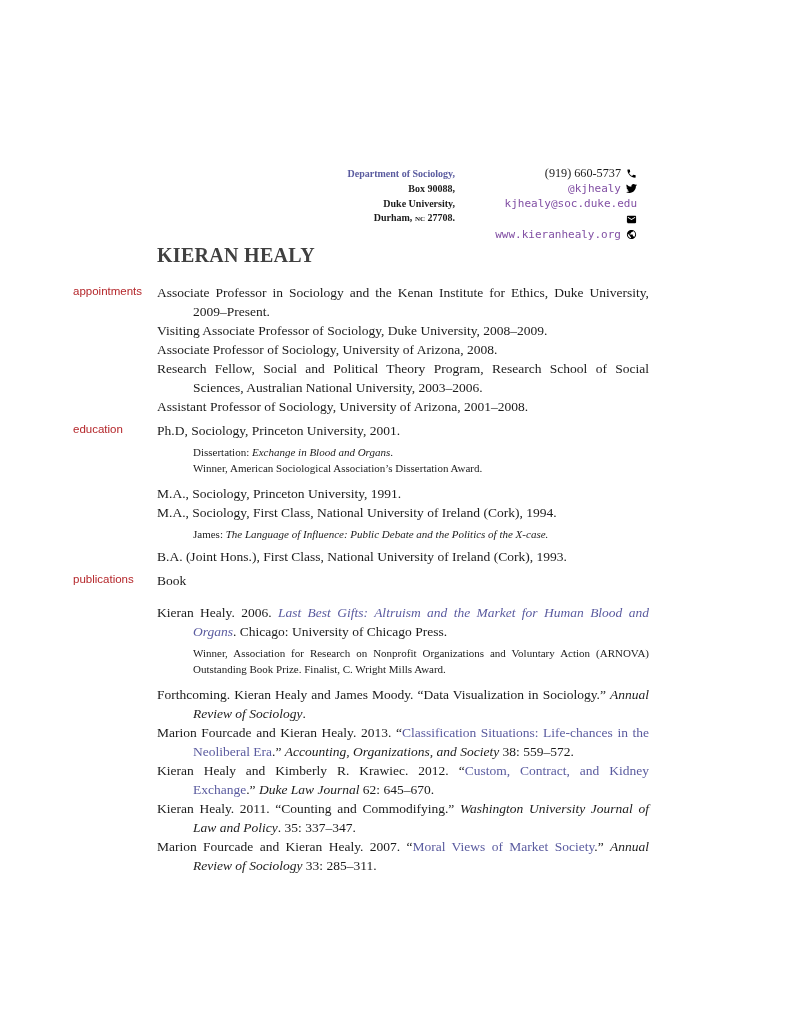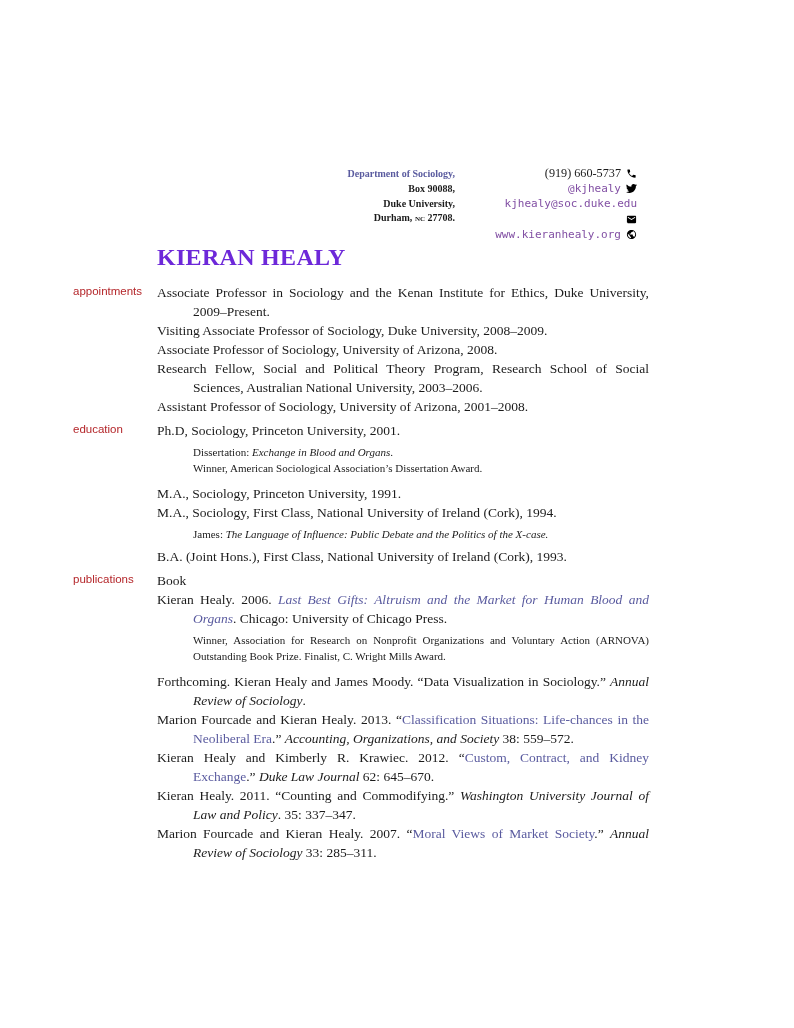--- a/index.html
+++ b/index.html
@@ -23,21 +23,21 @@
     gap:5px; height:15.2px; white-space:nowrap;
   }
   .ph { font-size:12.2px; color:#1b1b1b; }
   .mono { font-family:"DejaVu Sans Mono", monospace; font-size:11px; color:var(--purple); }
   .icon { width:11px; height:11px; display:inline-block; flex:0 0 auto; }
   .icon svg { width:11px; height:11px; fill:#000; display:block; }
 
   
   h1 {
     position:absolute; left:157px; top:244px;
-    font-size:24px; font-weight:700; letter-spacing:.3px; color:#6d28d9;
+    font-size:20px; font-weight:700; letter-spacing:.3px; color:#404040;
   }
 
   
   .section { position:absolute; left:0; width:664px; }
   #section-appointments { top:283px; }
   #section-education    { top:421px; }
   #section-publications { top:571px; }
   .label {
     position:absolute; left:73px; top:2px;
     font-family:"Liberation Sans", sans-serif; font-size:11.5px; color:var(--red);
@@ -46,21 +46,21 @@
   .entry {
     padding-left:36px; text-indent:-36px; text-align:justify;
     hyphens:auto; -webkit-hyphens:auto;
   }
   .note {
     font-size:11px; line-height:16px; margin-left:36px; text-align:justify;
   }
   .entry + .note { margin-top:4px; }
   .note  + .entry { margin-top:5px; }
   .subhead { }
-  .subhead + .entry { margin-top:0; }
+  .subhead + .entry { margin-top:13px; }
   .gap { height:8px; }
 
   .it  { font-style:italic; }
   .lnk { color:var(--blue); }
   .sc  { font-variant:small-caps; }
 </style>
 </head>
 <body>
 
 <div class="page">

